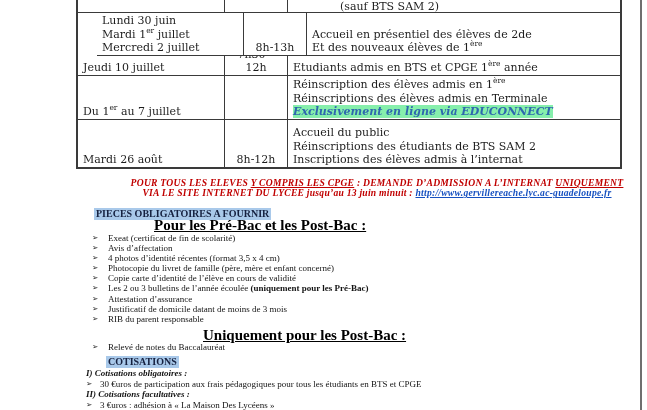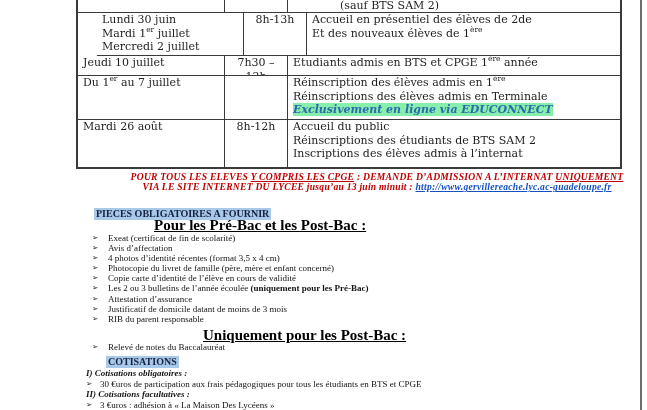--- a/index.html
+++ b/index.html
@@ -6,32 +6,32 @@
   html,body{width:647px;height:410px}
   body{background:#ffffff;position:relative;overflow:hidden;font-family:"DejaVu Serif",serif}
   .page{position:absolute;inset:0;background:#fff}
   .page-edge{position:absolute;left:640px;top:0;width:2px;height:410px;background:#6f6f6f}
 
   
   .table{position:absolute;left:76px;top:0;width:546px;border:2px solid #3a3a3a;border-top:none;
          color:#1d1d1d;font-size:11px}
   .trow{display:flex;border-bottom:1.5px solid #3a3a3a}
   .trow:last-child{border-bottom:none}
-  .tcell{display:flex;flex-direction:column;justify-content:flex-start;line-height:13.6px;
+  .tcell{display:flex;flex-direction:column;justify-content:flex-end;line-height:13.6px;
          padding:0 5px;overflow:hidden}
   .tcell-date{width:146px}
   .tcell-time{width:64px;border-left:1.5px solid #3a3a3a;border-right:1.5px solid #3a3a3a;text-align:center}
   .tcell-desc{flex:1}
   .trow:first-child .tcell{line-height:11.5px}
   sup{font-size:7.5px;line-height:0;vertical-align:super}
   .offset{margin-left:47px}
   .educonnect{color:#2e68ae;background:#86efac;font-weight:bold;font-style:italic}
 
   
-  .notice{position:absolute;left:130px;top:172px;width:494px;text-align:center;
+  .notice{position:absolute;left:130px;top:178px;width:494px;text-align:center;
           font-family:"Liberation Serif",serif;font-weight:bold;font-style:italic;
           color:#c00000;font-size:9.6px;line-height:10.4px;letter-spacing:0.25px}
   .notice .u{text-decoration:underline}
   .link{color:#1550c0;text-decoration:underline;cursor:pointer}
 
   
   .hl{position:absolute;background:#a9c9ea;color:#15203f;font-family:"Liberation Serif",serif;
       font-weight:bold;font-size:10px;line-height:11.5px;padding:0 2px}
   #pieces-heading{left:94px;top:208px}
   #cotis-heading{left:106px;top:356px}

